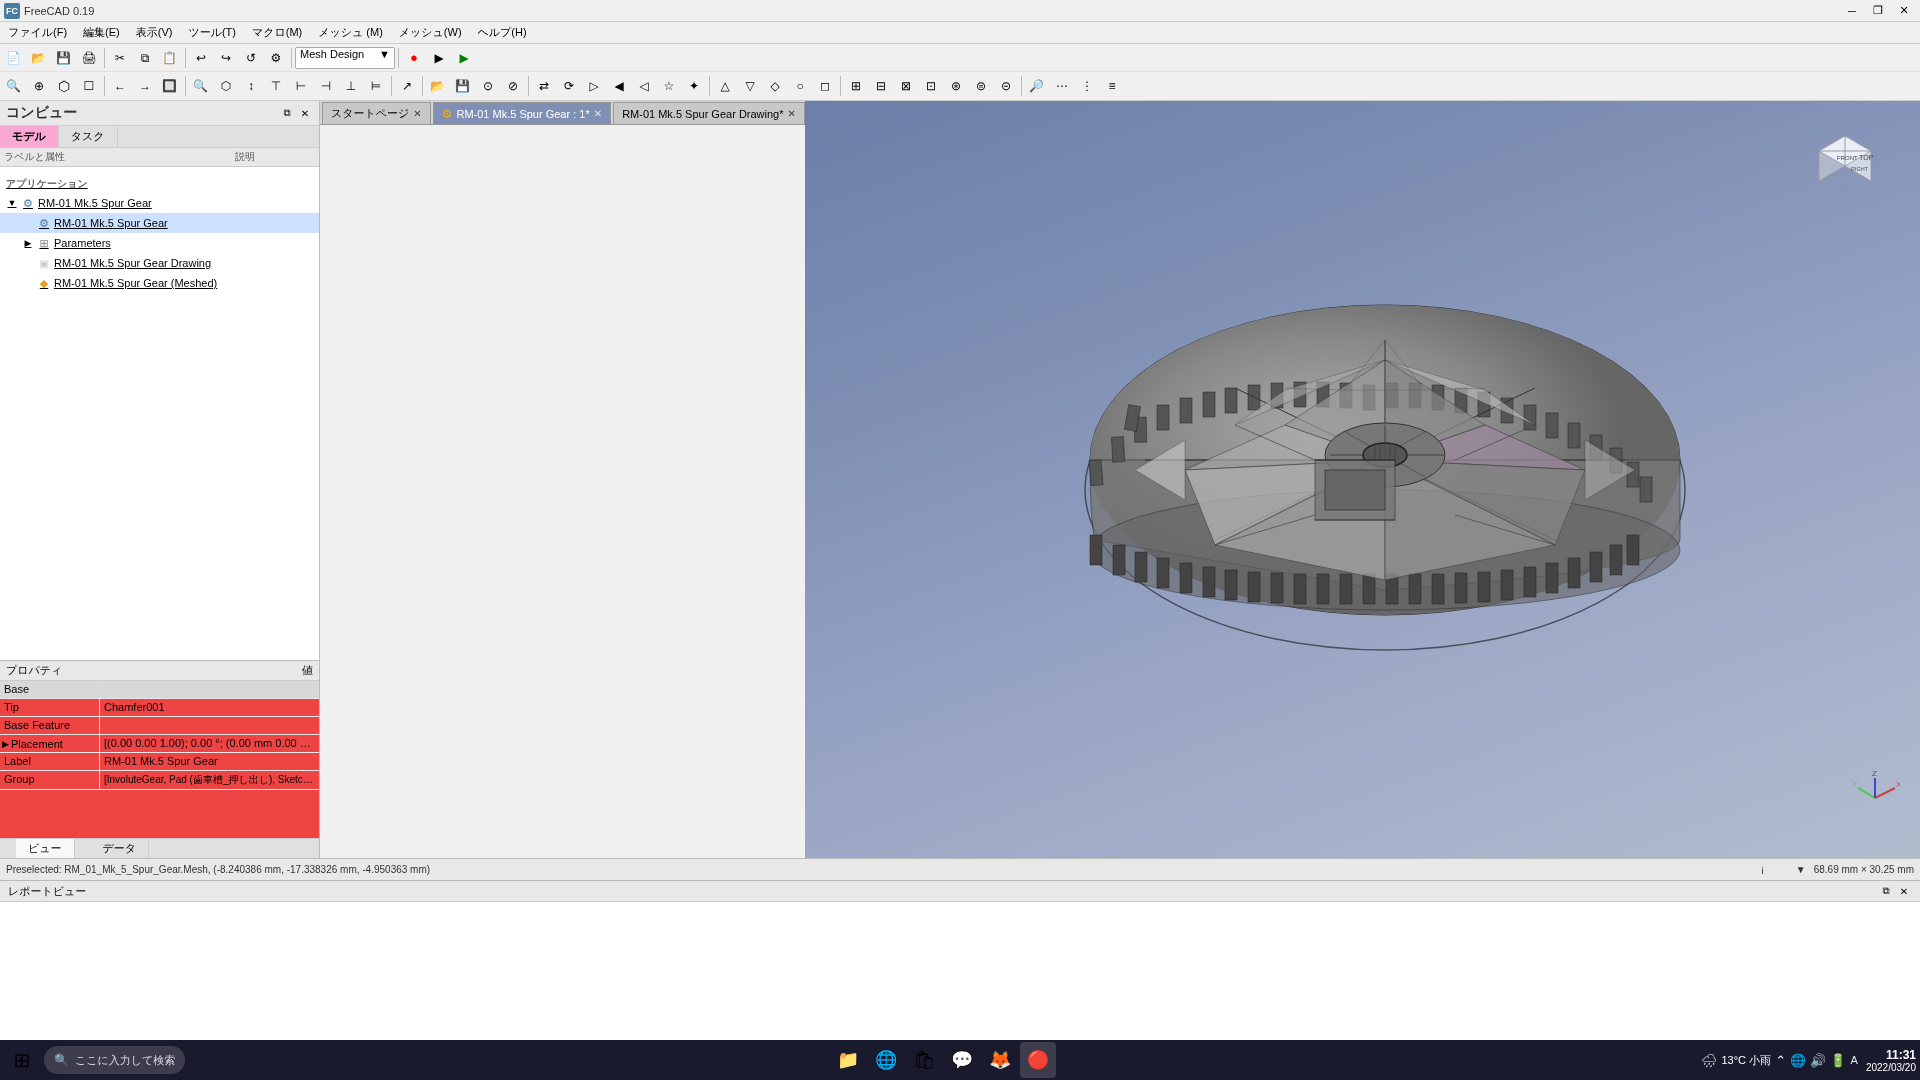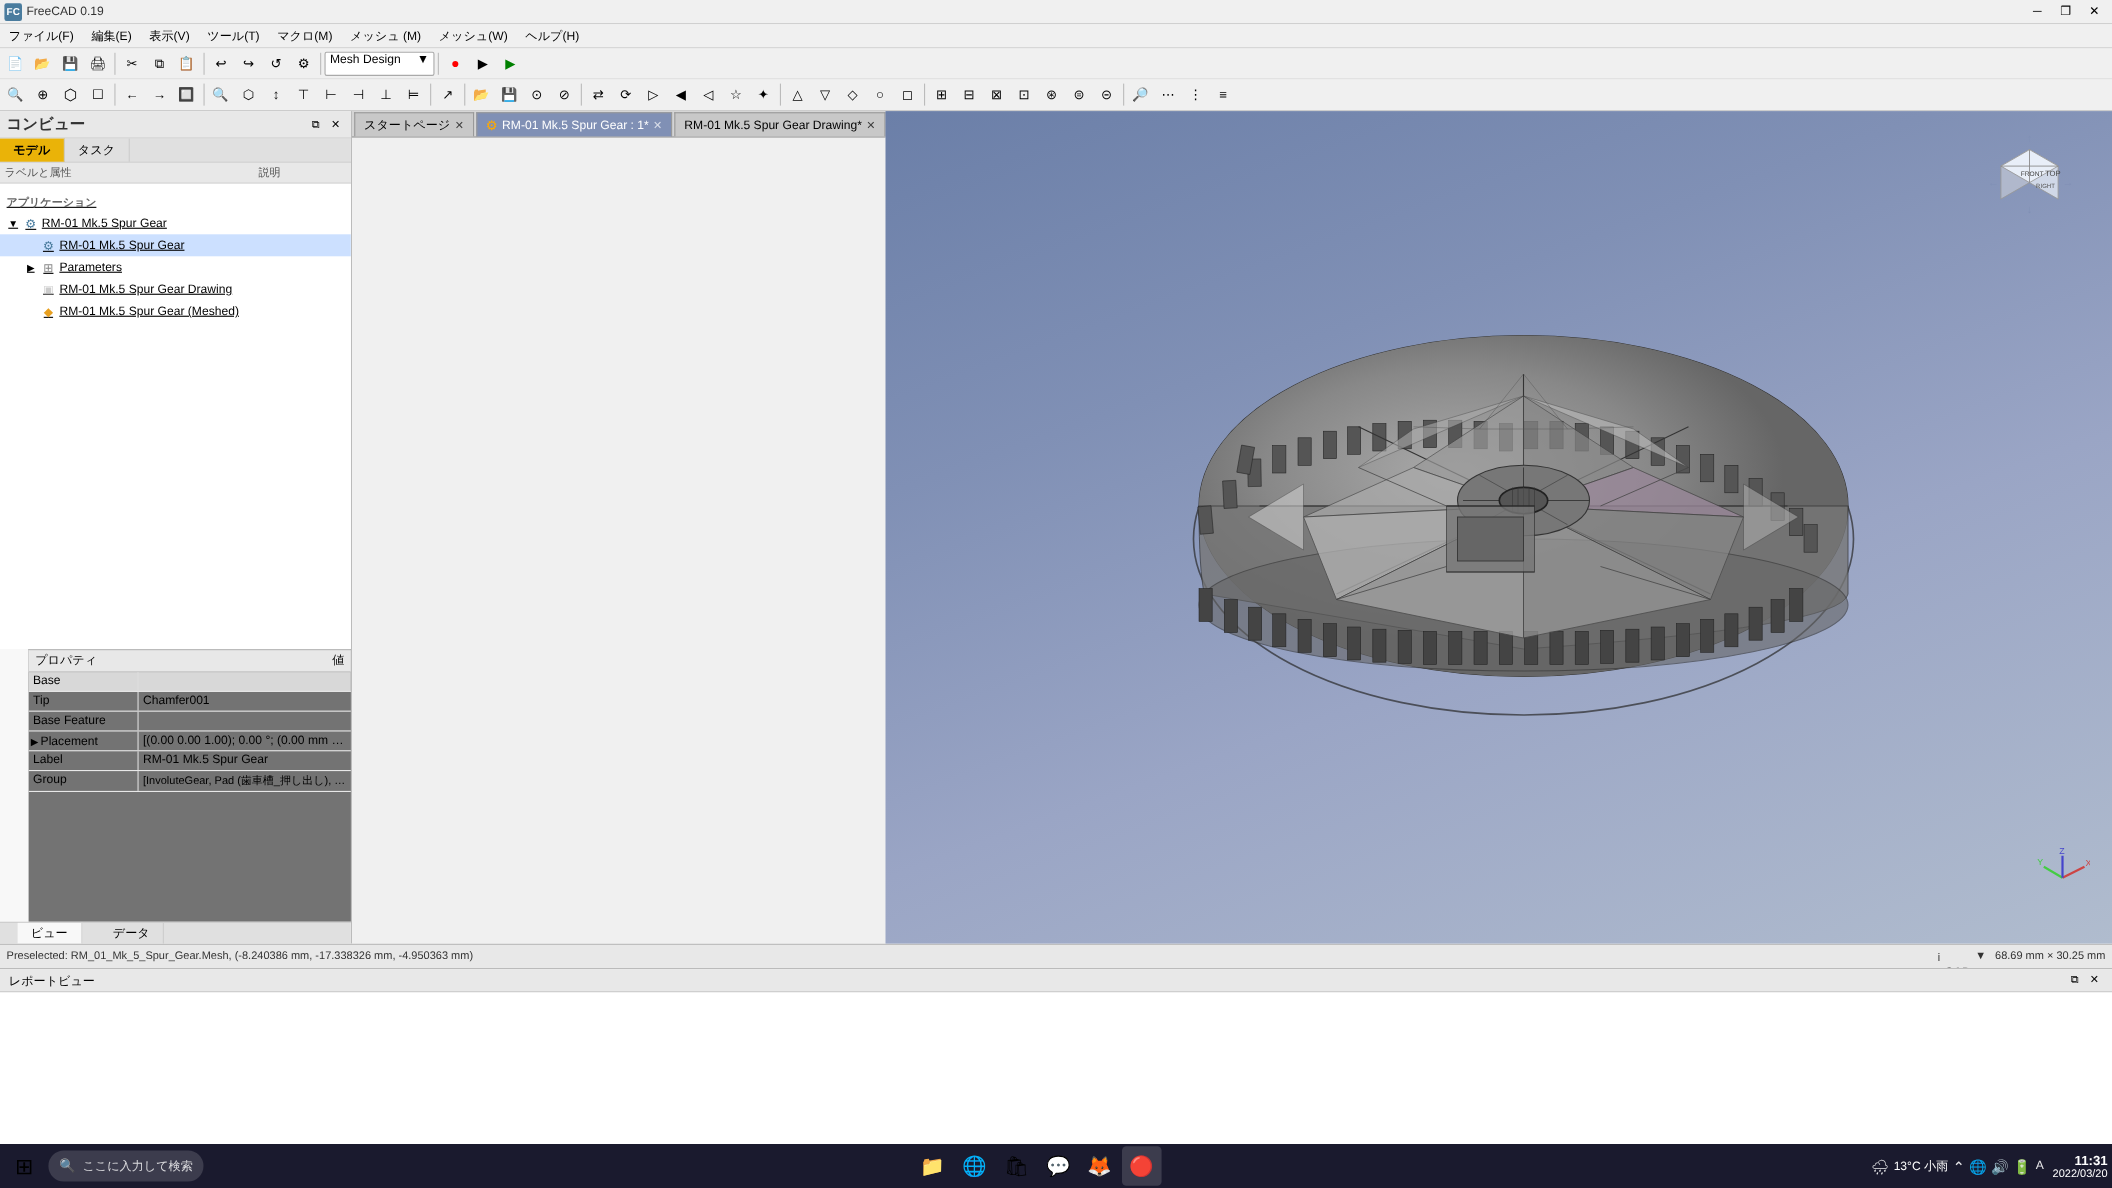--- a/index.html
+++ b/index.html
@@ -31,41 +31,41 @@
     
     .left-panel { width: 320px; flex-shrink: 0; display: flex; flex-direction: column; background: #f8f8f8; border-right: 1px solid #bbb; }
     .panel-header { background: #e8e8e8; border-bottom: 1px solid #ccc; padding: 3px 6px; display: flex; align-items: center; justify-content: space-between; }
     .panel-title { font-size: 14px; font-weight: bold; color: #333; }
     .panel-controls { display: flex; gap: 2px; }
     .panel-btn { width: 16px; height: 16px; background: transparent; border: 1px solid transparent; cursor: pointer; font-size: 10px; display: flex; align-items: center; justify-content: center; }
 
     
     .tab-bar { display: flex; background: #e0e0e0; border-bottom: 1px solid #ccc; }
     .tab { padding: 3px 12px; font-size: 11px; cursor: pointer; border-right: 1px solid #ccc; }
-    .tab.active { background: #eab308; font-weight: bold; }
+    .tab.active { background: #f9a8d4; font-weight: bold; }
 
     
     .tree-panel { flex: 1; overflow: auto; background: white; }
     .tree-section { padding: 8px 0; text-decoration: underline; }
     .tree-header { padding: 2px 6px; font-size: 10px; color: #666; font-weight: bold; }
     .tree-item { display: flex; align-items: center; padding: 1px 0; cursor: pointer; min-height: 20px; }
     .tree-item.selected { background: #cce0ff; }
     .tree-indent { display: inline-block; }
     .tree-expander { width: 16px; height: 16px; display: flex; align-items: center; justify-content: center; font-size: 9px; cursor: pointer; flex-shrink: 0; }
     .tree-icon { width: 16px; height: 16px; margin-right: 2px; flex-shrink: 0; display: flex; align-items: center; justify-content: center; font-size: 11px; }
     .tree-label { font-size: 11px; }
 
     
     .tree-col-header { display: flex; background: #e8e8e8; border-bottom: 1px solid #ccc; padding: 2px 4px; }
     .tree-col { font-size: 10px; color: #555; font-weight: normal; }
     .col-label { flex: 1; }
     .col-desc { width: 80px; }
 
     
-    .prop-panel { height: 248px; border-top: 1px solid #bbb; background: #737373; display: flex; flex-direction: column; margin-left: 26px; }
+    .prop-panel { height: 178px; border-top: 1px solid #bbb; background: #ef4444; display: flex; flex-direction: column; }
     .prop-header { background: #e8e8e8; padding: 2px 6px; border-bottom: 1px solid #ccc; display: flex; justify-content: space-between; }
     .prop-table { flex: 1; overflow: auto; }
     .prop-row { display: flex; min-height: 18px; border-bottom: 1px solid #e8e8e8; }
     .prop-row.section { background: #d8d8d8; }
     .prop-name { width: 100px; padding: 2px 4px; font-size: 11px; border-right: 1px solid #ddd; flex-shrink: 0; }
     .prop-value { flex: 1; padding: 2px 4px; font-size: 11px; overflow: hidden; text-overflow: ellipsis; white-space: nowrap; }
 
     
     .view-tabs { display: flex; background: #e0e0e0; border-top: 1px solid #ccc; }
     .view-tab { padding: 2px 12px; font-size: 11px; cursor: pointer; border-right: 1px solid #ccc; margin-left: 16px; }

